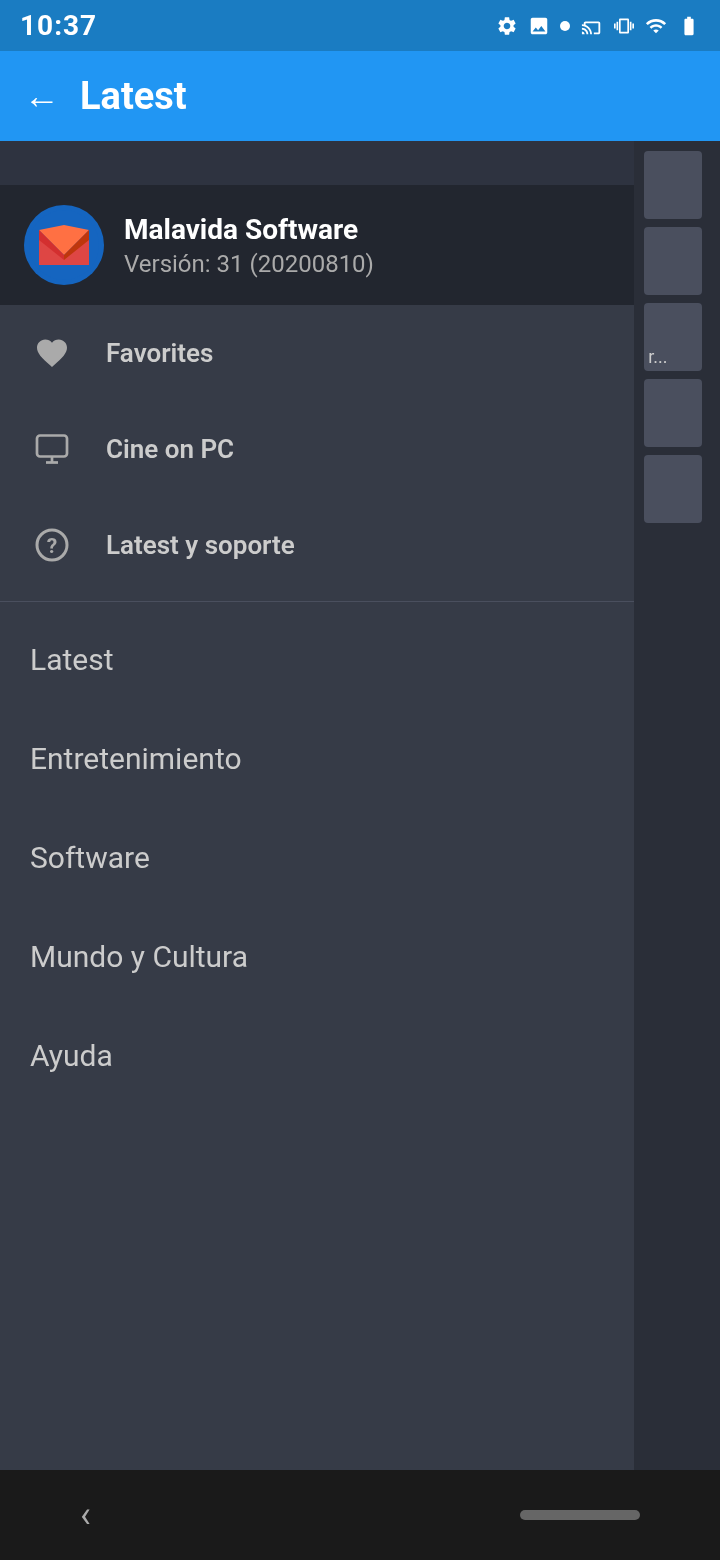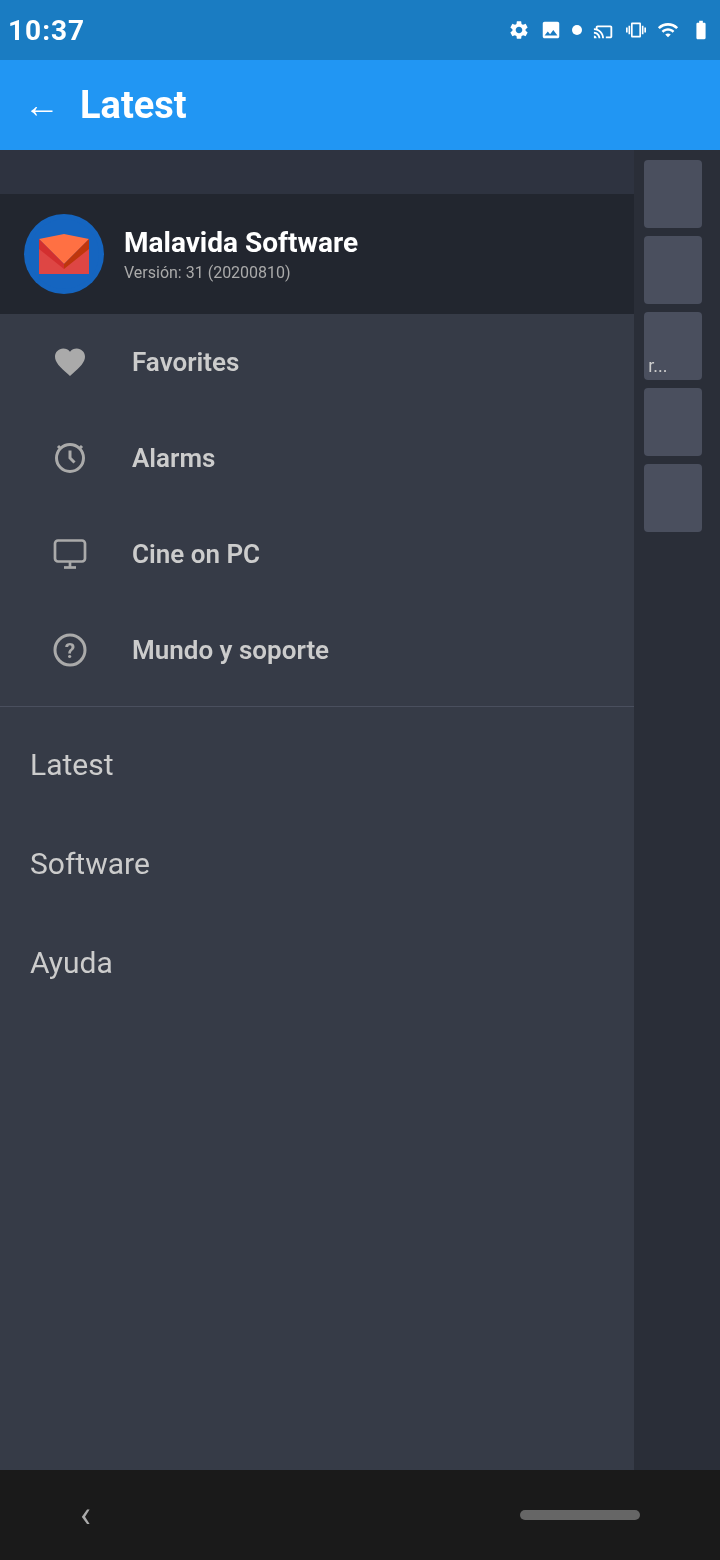--- a/index.html
+++ b/index.html
@@ -11,25 +11,25 @@
       background: #2e3340;
       font-family: 'Roboto', Arial, sans-serif;
       color: #ffffff;
       display: flex;
       flex-direction: column;
     }
 
     
     .status-bar {
       background: #1a7cc2;
-      height: 60px;
+      height: 51px;
       display: flex;
       align-items: center;
       justify-content: space-between;
-      padding: 0 8px;
+      padding: 0 20px;
     }
     .status-left {
       font-size: 28px;
       font-weight: bold;
       color: white;
       letter-spacing: 1px;
     }
     .status-right {
       display: flex;
       align-items: center;
@@ -130,31 +130,31 @@
     .profile-info {
       display: flex;
       flex-direction: column;
     }
     .profile-name {
       font-size: 28px;
       font-weight: bold;
       color: #ffffff;
     }
     .profile-version {
-      font-size: 16px;
+      font-size: 24px;
       color: #aaaaaa;
       margin-top: 4px;
     }
 
     
     .menu-item {
       display: flex;
       align-items: center;
-      padding: 26px 48px;
-      gap: 40px;
+      padding: 26px 30px;
+      gap: 32px;
       cursor: pointer;
     }
     .menu-icon {
       width: 44px;
       height: 44px;
       display: flex;
       align-items: center;
       justify-content: center;
       flex-shrink: 0;
     }
@@ -281,60 +281,55 @@
 
     <div class="menu-item">
       <div class="menu-icon">
         <svg width="36" height="36" viewBox="0 0 24 24" fill="#aaaaaa">
           <path d="M12 21.35l-1.45-1.32C5.4 15.36 2 12.28 2 8.5 2 5.42 4.42 3 7.5 3c1.74 0 3.41.81 4.5 2.09C13.09 3.81 14.76 3 16.5 3 19.58 3 22 5.42 22 8.5c0 3.78-3.4 6.86-8.55 11.54L12 21.35z"></path>
         </svg>
       </div>
       <span class="menu-label">Favorites</span>
     </div>
 
-    <div class="menu-item">
-      <div class="menu-icon">
-        <svg width="36" height="36" viewBox="0 0 24 24" fill="none" stroke="#aaaaaa" stroke-width="2">
-          <circle cx="12" cy="12" r="9"></circle>
-          <polyline points="12 7 12 12 15 15"></polyline>
-          <line x1="4" y1="4" x2="6" y2="6"></line>
-          <line x1="20" y1="4" x2="18" y2="6"></line>
-        </svg>
-      </div>
-      <span class="menu-label">Alarms</span>
-    </div>
 
     <div class="menu-item">
       <div class="menu-icon">
         <svg width="38" height="36" viewBox="0 0 24 24" fill="none" stroke="#aaaaaa" stroke-width="1.8">
           <rect x="2" y="3" width="20" height="14" rx="2" ry="2"></rect>
           <line x1="8" y1="21" x2="16" y2="21"></line>
           <line x1="12" y1="17" x2="12" y2="21"></line>
         </svg>
       </div>
       <span class="menu-label">Cine on PC</span>
     </div>
 
     <div class="menu-item">
       <div class="menu-icon">
         <svg width="36" height="36" viewBox="0 0 24 24">
           <circle cx="12" cy="12" r="10" fill="none" stroke="#aaaaaa" stroke-width="2"></circle>
           <text x="12" y="17" text-anchor="middle" fill="#aaaaaa" font-size="14" font-weight="bold">?</text>
         </svg>
       </div>
-      <span class="menu-label">Mundo y soporte</span>
+      <span class="menu-label">Latest y soporte</span>
     </div>
 
     <div class="divider"></div>
 
     <div class="category-item">
       <span>Latest</span>
     </div>
     <div class="category-item">
+      <span>Entretenimiento</span>
+    </div>
+    <div class="category-item">
       <span>Software</span>
+    </div>
+    <div class="category-item">
+      <span>Mundo y Cultura</span>
     </div>
     <div class="category-item">
       <span>Ayuda</span>
     </div>
 
   </div>
 
   <div class="right-panel">
     <div class="right-thumb"></div>
     <div class="right-thumb"></div>

